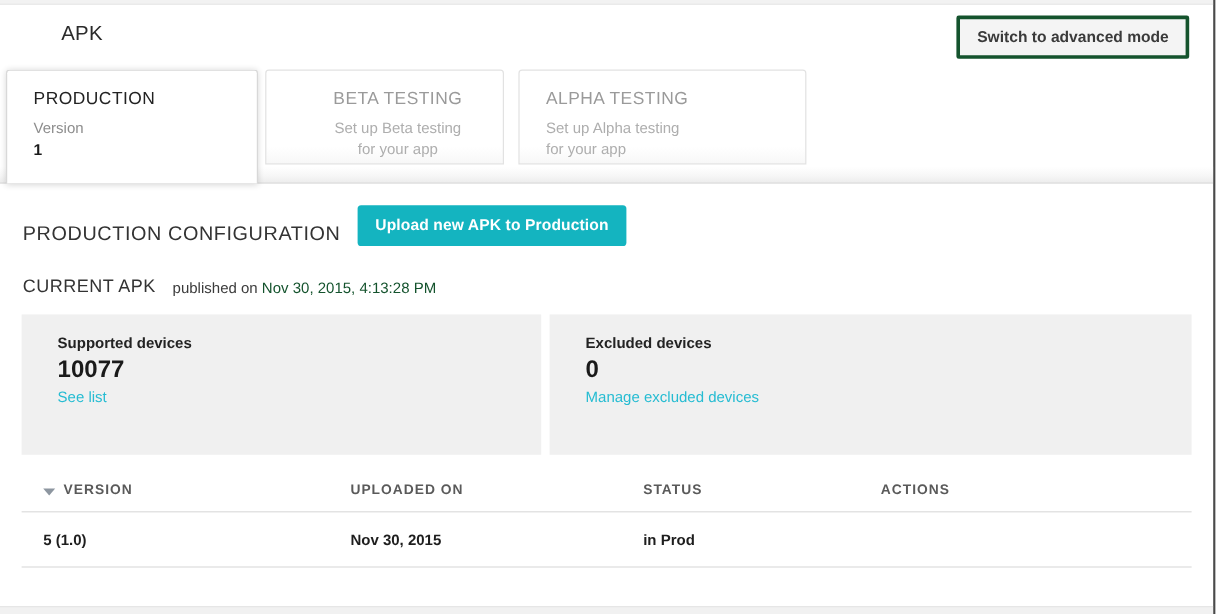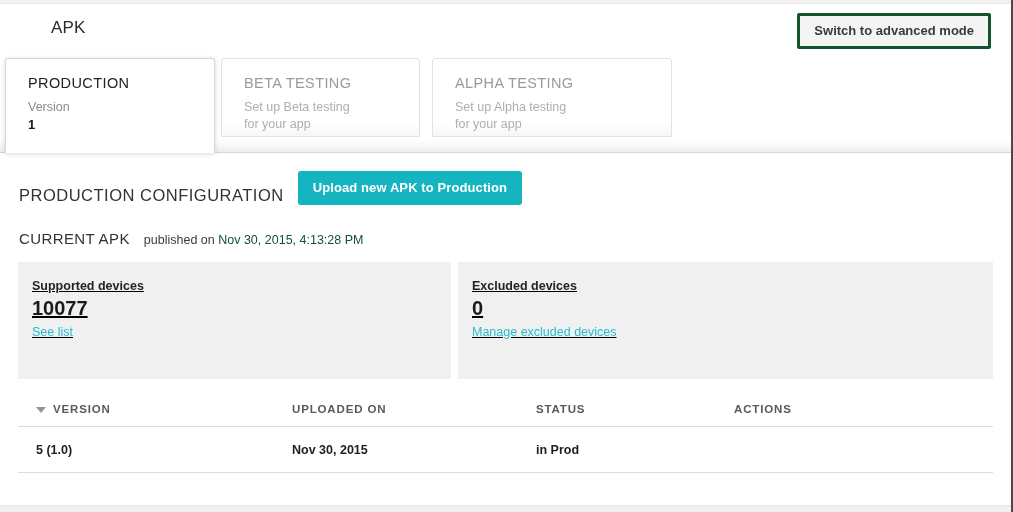--- a/index.html
+++ b/index.html
@@ -164,22 +164,21 @@
     position: absolute;
     left: 18px; top: 108px;
     width: 975px;
     display: flex;
     gap: 7px;
   }
   .panel {
     background: #f0f0f0;
     height: 117px;
     box-sizing: border-box;
-    padding: 17px 0 0 14px;
-    text-decoration: underline;
+    padding: 17px 0 0 30px;
   }
   .panel.left  { width: 433px; }
   .panel.right { width: 535px; }
   .panel-label {
     font-size: 12.5px;
     font-weight: bold;
     color: #232323;
     margin-bottom: 3px;
   }
   .panel-count {
@@ -266,21 +265,21 @@
 
   <div class="tabstrip">
     <div class="tabstrip-underlay"></div>
 
     <div class="tab active" style="left:5px; width:210px;">
       <div class="tab-title">PRODUCTION</div>
       <div class="tab-line label">Version</div>
       <div class="tab-line value">1</div>
     </div>
 
-    <div class="tab inactive" style="left:221px; width:199px;">
+    <div class="tab inactive" style="left:221px; width:199px;text-align:center;">
       <div class="tab-title">BETA TESTING</div>
       <div class="tab-line">Set up Beta testing</div>
       <div class="tab-line">for your app</div>
     </div>
 
     <div class="tab inactive" style="left:432px; width:240px;">
       <div class="tab-title">ALPHA TESTING</div>
       <div class="tab-line">Set up Alpha testing</div>
       <div class="tab-line">for your app</div>
     </div>

